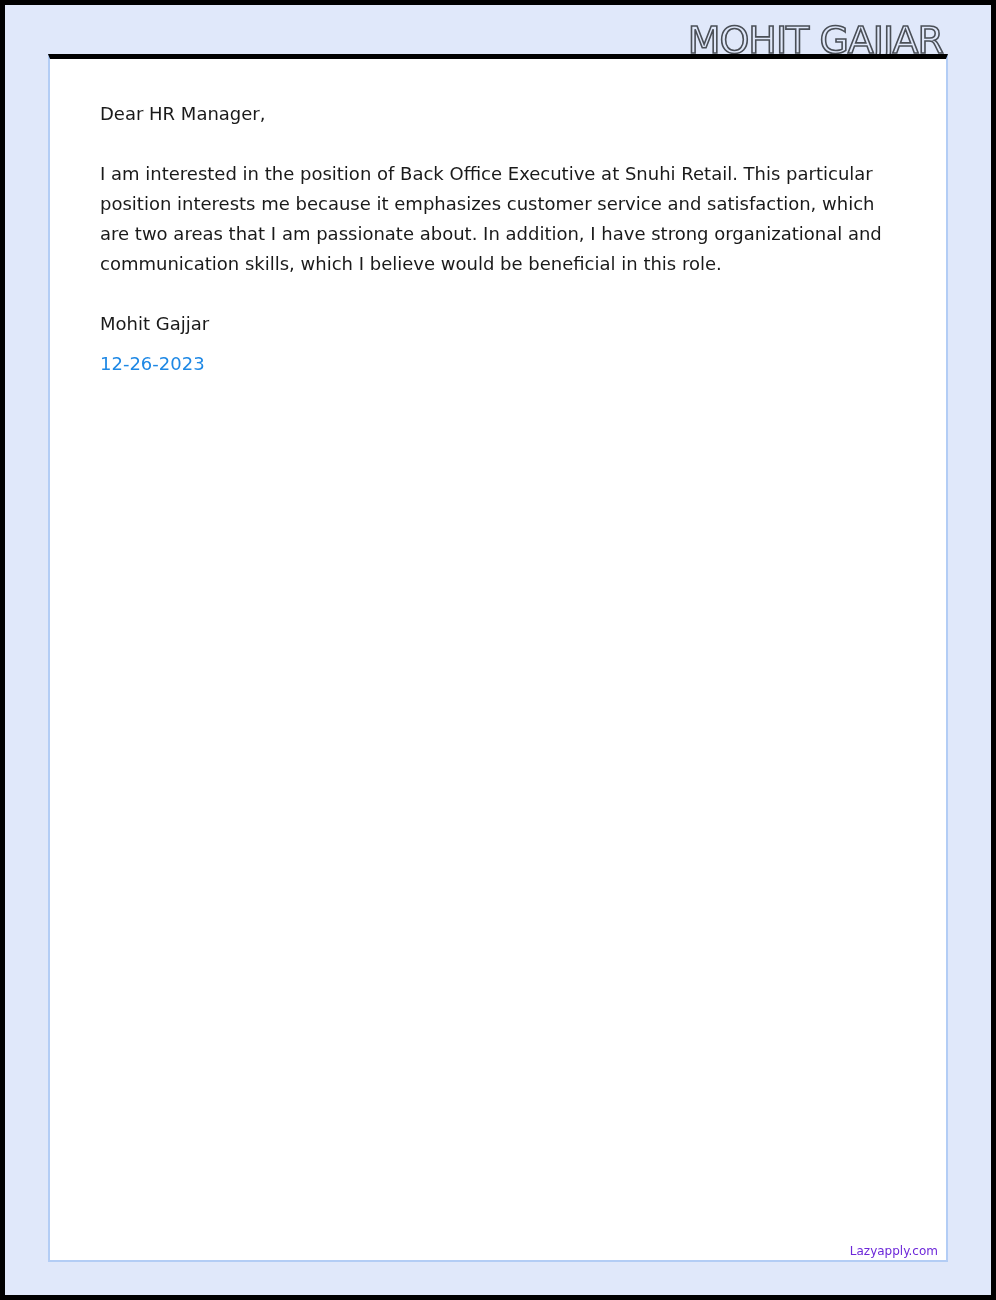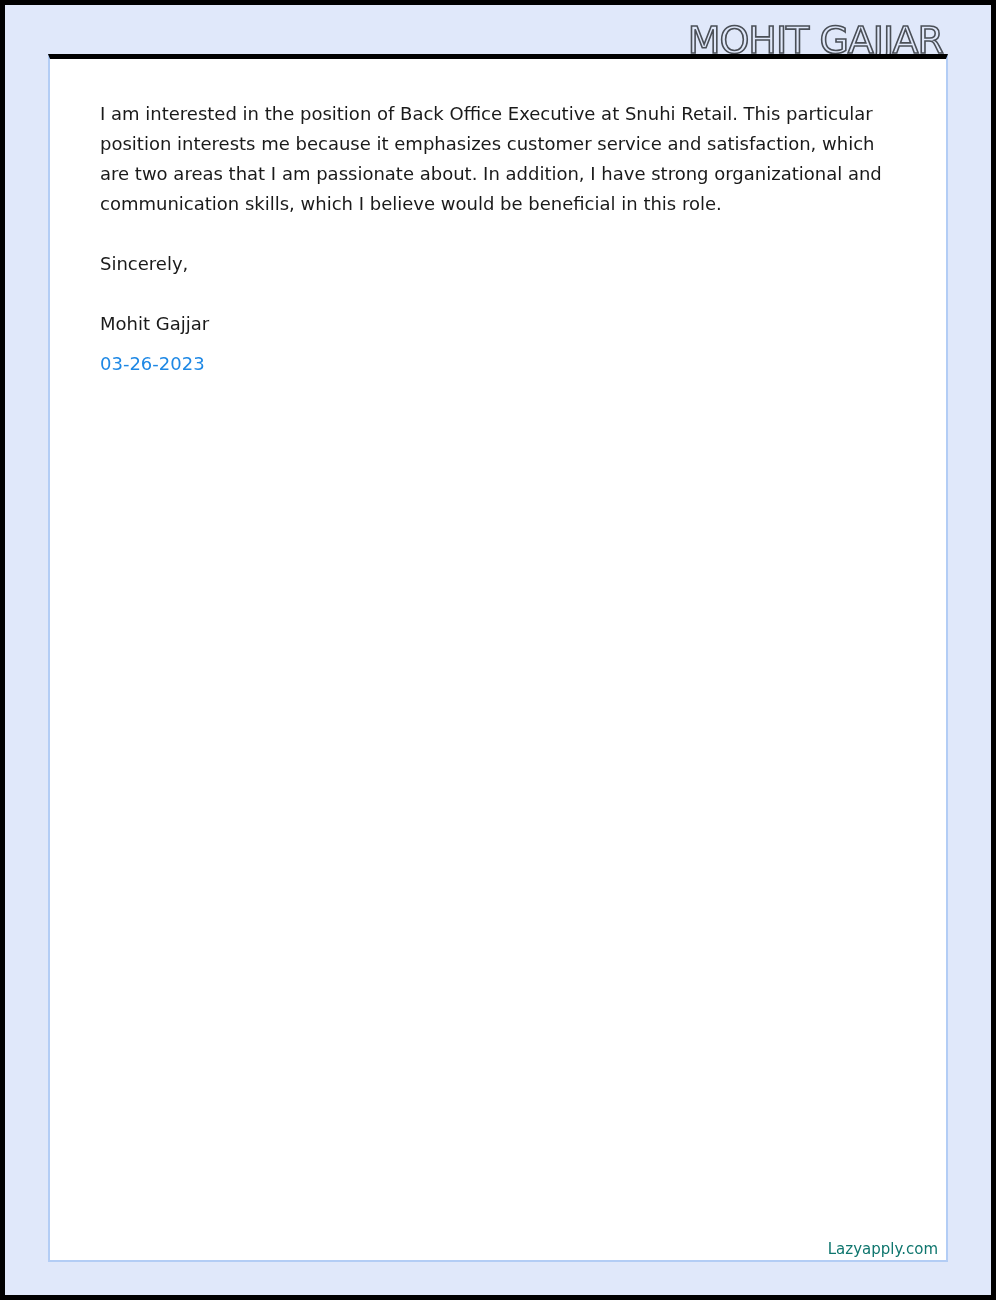--- a/index.html
+++ b/index.html
@@ -42,30 +42,30 @@
       font-size: 18px;
       line-height: 30px;
       color: #1a1a1a;
     }
     .letter p { margin: 0 0 30px 0; }
     .letter p.name { margin: 0 0 10px 0; }
     .letter p.date { margin: 0; color: #1e88e5; }
     .footer {
       position: absolute;
       right: 8px; bottom: 2px;
-      font-size: 15px;
-      color: #0f766e;
+      font-size: 12px;
+      color: #6d28d9;
     }
   </style>
 </head>
 <body>
 
 <div class="title">MOHIT GAJJAR</div>
 
 <div class="card">
   <div class="letter">
+    <p>Dear HR Manager,</p>
     <p>I am interested in the position of Back Office Executive at Snuhi Retail. This particular position interests me because it emphasizes customer service and satisfaction, which are two areas that I am passionate about. In addition, I have strong organizational and communication skills, which I believe would be beneficial in this role.</p>
-    <p>Sincerely,</p>
     <p class="name">Mohit Gajjar</p>
-    <p class="date">03-26-2023</p>
+    <p class="date">12-26-2023</p>
   </div>
   <div class="footer">Lazyapply.com</div>
 </div>
 
 </body></html>

